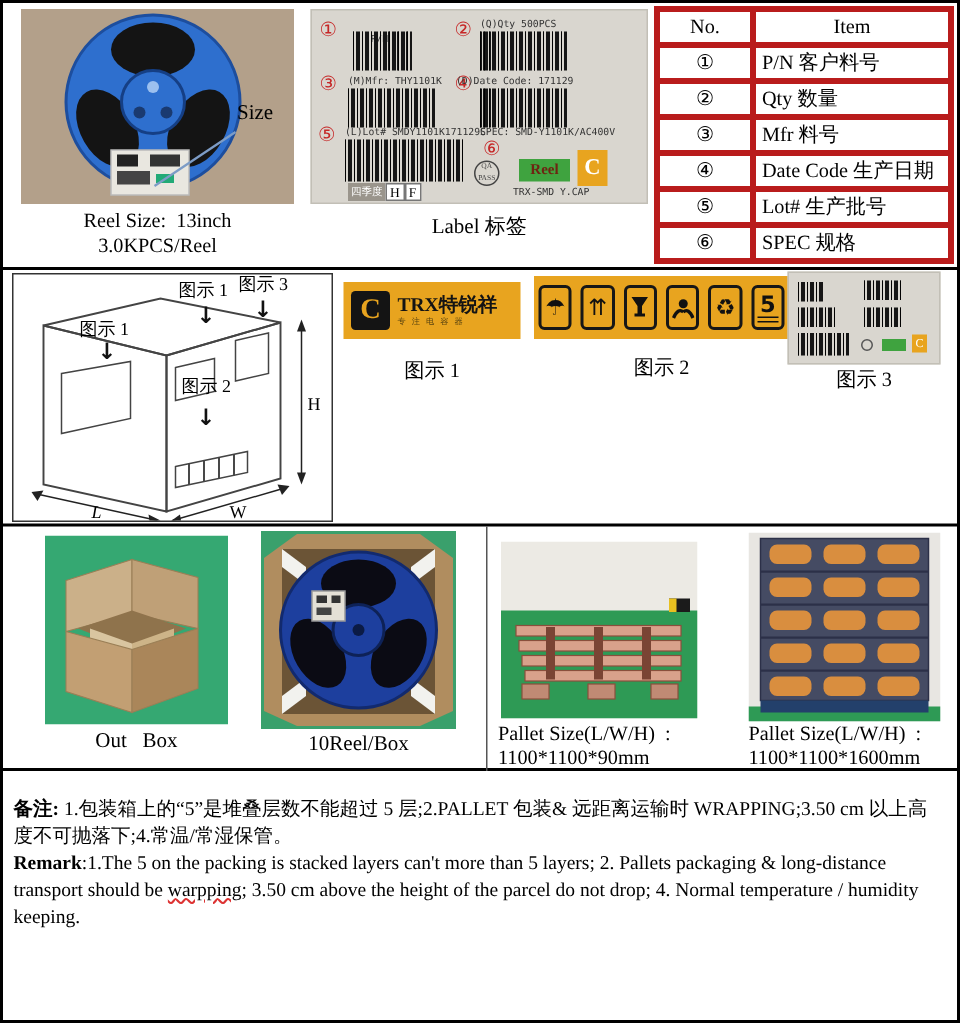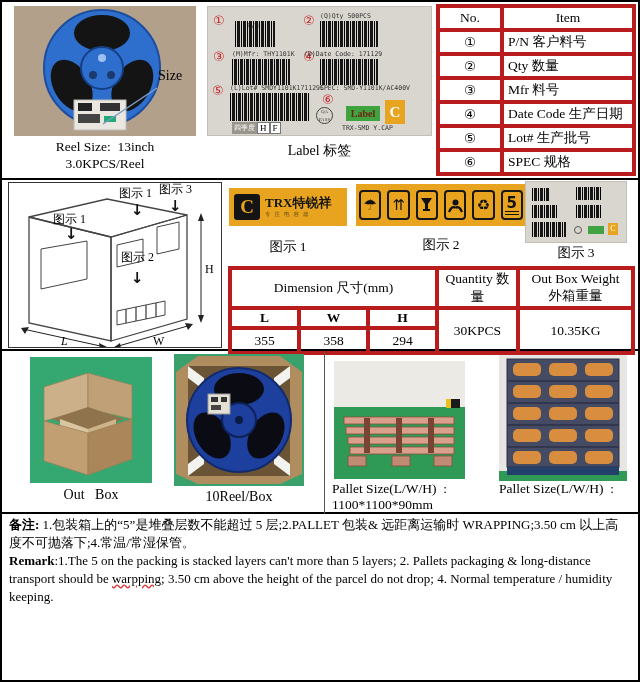--- a/index.html
+++ b/index.html
@@ -15,21 +15,21 @@
       background-blend-mode:multiply;}
   .tiny{font-family:"DejaVu Sans Mono",monospace;font-size:6.5px;line-height:1;color:#333;white-space:nowrap;}
   .circ{font-family:"DejaVu Sans",sans-serif;color:#c62828;font-size:13px;line-height:1;}
   .circ-b{font-family:"DejaVu Sans",sans-serif;color:#000;}
   table.grid{border-collapse:collapse;font-size:13.5px;}
   table.grid td,table.grid th{border:4px solid #b91c1c;padding:0 4px;font-weight:normal;}
   .icon-cell{width:21px;height:26px;border:2px solid #171717;border-radius:4px;margin:0 3px;
              display:flex;align-items:center;justify-content:center;
              font-family:"DejaVu Sans",sans-serif;font-size:15px;color:#111;line-height:1;}
   .misspell{text-decoration:underline wavy #d33;}
-  .remark{font-size:13px;line-height:1.38;padding:2px 7px;}
+  .remark{font-size:13px;line-height:1.38;padding:16px 7px;}
   .remark p{margin:0;}
 </style>
 </head>
 <body>
 
 <div class="doc">
 
 
   <div class="sec-b" style="height:178px;">
 
@@ -83,21 +83,21 @@
 
       <span class="abs tiny" style="left:112px;top:78px;">SPEC: SMD-Y1101K/AC400V</span>
       <span class="abs circ" style="left:114px;top:86px;">⑥</span>
 
       <div class="abs" style="left:24px;top:115px;height:12px;display:flex;">
         <span style="background:#9a958c;color:#fff;font-size:7px;line-height:12px;padding:0 2px;">四季度</span>
         <span style="background:#fff;border:1px solid #777;font-size:9px;line-height:10px;padding:0 2px;">H</span>
         <span style="background:#fff;border:1px solid #777;font-size:9px;line-height:10px;padding:0 2px;">F</span>
       </div>
       <div class="abs" style="left:108px;top:100px;width:17px;height:17px;border:1.5px solid #444;border-radius:50%;font-size:5px;text-align:center;line-height:8px;color:#444;">QA<br>PASS</div>
-      <div class="abs" style="left:138px;top:99px;width:34px;height:15px;background:#3FA33F;color:#6e2412;font-weight:bold;font-size:10px;text-align:center;line-height:15px;">Label</div>
+      <div class="abs" style="left:138px;top:99px;width:34px;height:15px;background:#3FA33F;color:#6e2412;font-weight:bold;font-size:10px;text-align:center;line-height:15px;">Reel</div>
       <div class="abs" style="left:177px;top:93px;width:20px;height:24px;background:#E8A41F;color:#fff;font-weight:bold;font-size:15px;text-align:center;line-height:24px;">C</div>
       <span class="abs tiny" style="left:134px;top:118px;">TRX-SMD Y.CAP</span>
     </div>
     <div class="abs cap" style="left:205px;top:140px;width:225px;font-size:14px;">Label 标签</div>
 
     <table class="grid abs" style="left:434px;top:2px;width:200px;">
       <tbody>
           <tr style="height:24px;">
         <th style="width:52px;text-align:center;">No.</th>
         <th style="text-align:center;">Item</th>
@@ -214,41 +214,20 @@
       <div class="abs bc" style="left:50px;top:5px;width:26px;height:13px;"></div>
       <div class="abs bc" style="left:6px;top:23px;width:26px;height:13px;"></div>
       <div class="abs bc" style="left:50px;top:23px;width:26px;height:13px;"></div>
       <div class="abs bc" style="left:6px;top:40px;width:34px;height:15px;"></div>
       <div class="abs" style="left:48px;top:44px;width:8px;height:8px;border:1px solid #555;border-radius:50%;"></div>
       <div class="abs" style="left:62px;top:44px;width:16px;height:8px;background:#3FA33F;"></div>
       <div class="abs" style="left:82px;top:41px;width:10px;height:12px;background:#E8A41F;color:#fff;font-size:8px;text-align:center;line-height:12px;">C</div>
     </div>
     <div class="abs cap" style="left:523px;top:64px;width:102px;">图示 3</div>
 
-    <table class="grid abs" style="left:226px;top:86px;width:407px;">
-      <tbody>
-          <tr style="height:36px;">
-        <td colspan="3" style="text-align:center;width:171px;">Dimension 尺寸(mm)</td>
-        <td style="text-align:center;width:69px;">Quantity 数量</td>
-        <td style="text-align:center;">Out Box Weight 外箱重量</td>
-      </tr>
-      <tr style="height:19px;">
-        <td style="text-align:center;font-weight:bold;width:57px;">L</td>
-        <td style="text-align:center;font-weight:bold;width:57px;">W</td>
-        <td style="text-align:center;font-weight:bold;width:57px;">H</td>
-        <td rowspan="2" style="text-align:center;">30KPCS</td>
-        <td rowspan="2" style="text-align:center;">10.35KG</td>
-      </tr>
-      <tr style="height:25px;">
-        <td style="text-align:center;">355</td>
-        <td style="text-align:center;">358</td>
-        <td style="text-align:center;">294</td>
-      </tr>
-    </tbody>
-      </table>
   </div>
 
 
   <div class="sec-b" style="height:163px;border-bottom:2px solid #000;">
     <div class="abs" style="left:322px;top:0;width:1px;height:163px;background:#555;"></div>
 
     <div class="abs" style="left:28px;top:6px;width:122px;height:126px;">
       <svg width="122" height="126">
         <rect width="122" height="126" fill="#35a872"></rect>
         <polygon points="14,30 58,16 58,52 14,64" fill="#cbb089" stroke="#9a7f56" stroke-width="0.7"></polygon>
@@ -340,20 +319,21 @@
             <rect x="50" y="74" width="28" height="13" rx="5"></rect>
             <rect x="86" y="74" width="28" height="13" rx="5"></rect>
           <rect x="14" y="96" width="28" height="13" rx="5"></rect>
             <rect x="50" y="96" width="28" height="13" rx="5"></rect>
             <rect x="86" y="96" width="28" height="13" rx="5"></rect>
         </g>
         <rect x="8" y="112" width="112" height="8" fill="#23406b"></rect>
       </svg>
     </div>
     <div class="abs" style="left:497px;top:130px;width:140px;font-size:13.5px;white-space:pre;">Pallet Size(L/W/H)  :</div>
+    <div class="abs" style="left:497px;top:146px;width:140px;font-size:13.5px;">1100*1100*1600mm</div>
   </div>
 
   <div class="remark">
     <p><b>备注:</b><span> 1.包装箱上的“5”是堆叠层数不能超过 5 层;2.PALLET 包装&amp; 远距离运输时  WRAPPING;3.50 cm  以上高度不可抛落下;4.常温/常湿保管。</span></p>
     <p><b>Remark</b><span>:1.The 5 on the packing is stacked layers can't more than 5 layers; 2. Pallets packaging &amp; long-distance transport should be </span><span class="misspell">warpping</span><span>; 3.50 cm above the height of the parcel do not drop; 4. Normal temperature / humidity keeping.</span></p>
   </div>
 
 </div>
 
 </body></html>

